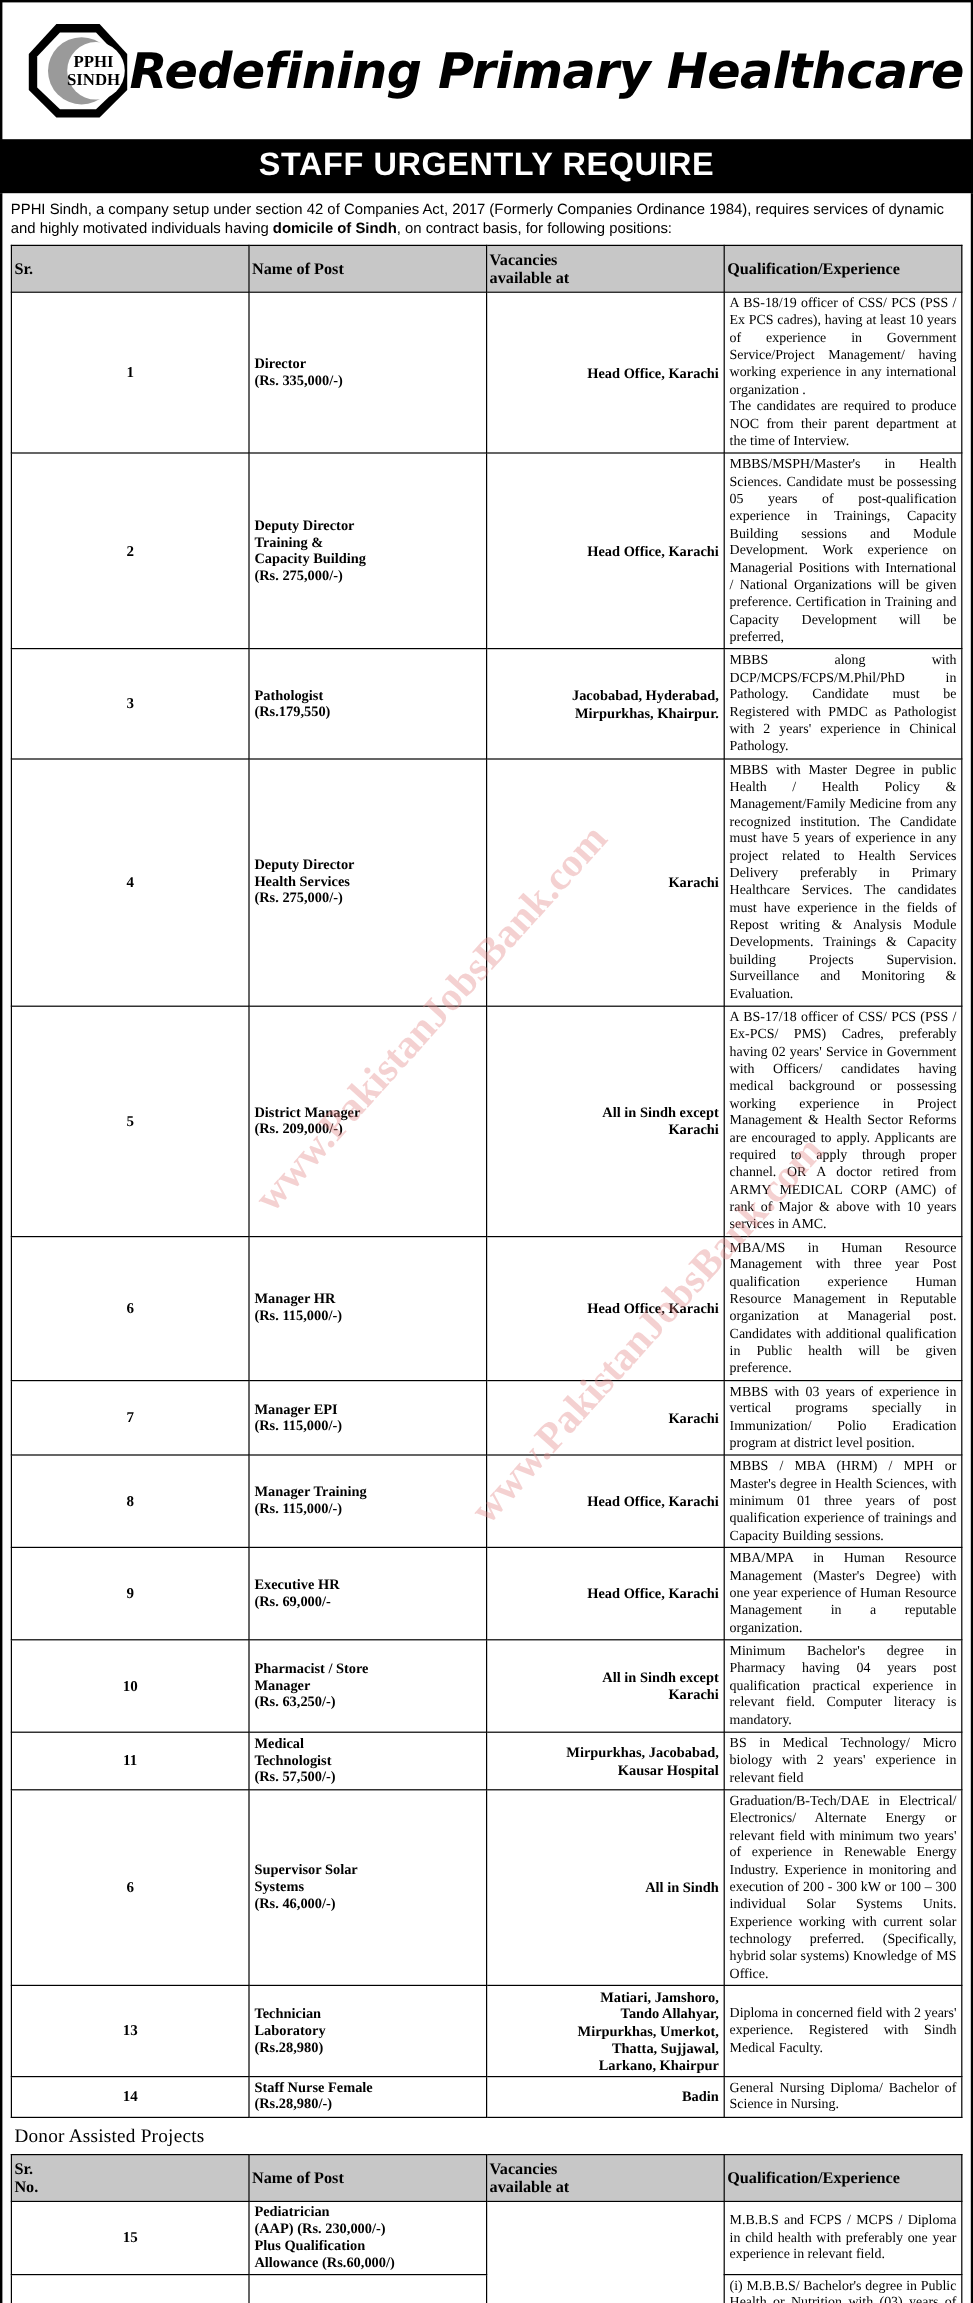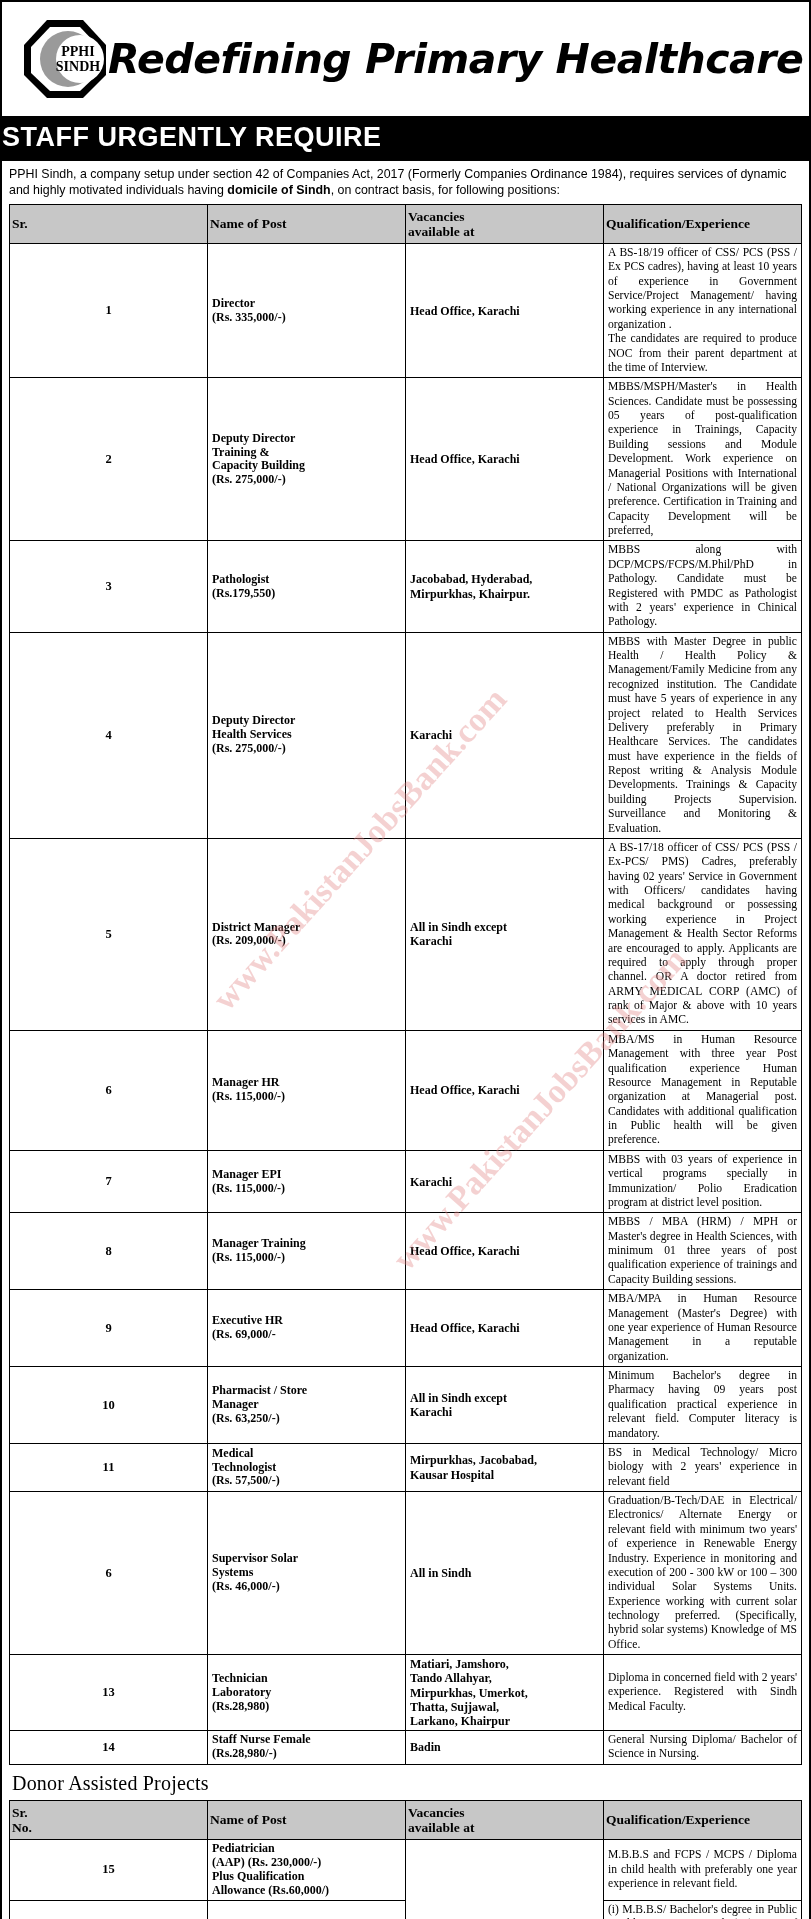--- a/index.html
+++ b/index.html
@@ -38,20 +38,21 @@
     letter-spacing:-0.5px;
     line-height:1;
     padding-right:6px;
     white-space:nowrap;
   }
 
   
   .staff-strip {
     background:#000;
     color:#fff;
+    text-align:center;
     font-family:"Liberation Sans", sans-serif;
     font-weight:700;
     font-size:27px;
     letter-spacing:0.5px;
     padding:6px 0 8px;
     border-left:2px solid #000;
     border-right:2px solid #000;
   }
 
   
@@ -95,37 +96,37 @@
     font-size:12.5px;
     width:30px;
   }
   td.post {
     font-weight:700;
     font-size:12px;
     line-height:1.16;
     width:118px;
   }
   td.loc {
-    text-align:left;
+    text-align:right;
     font-weight:700;
     font-size:12px;
     line-height:1.18;
     width:140px;
   }
   td.qual {
     font-size:11.6px;
     line-height:1.24;
     text-align:justify;
     margin-top:35px;
   }
 
   
   .donor-title {
     font-family:"Liberation Serif", serif;
-    font-size:20px;
+    font-size:16px;
     font-weight:400;
     margin:7px 0 5px 3px;
     letter-spacing:0.2px;
   }
 
   
   .watermark {
     position:absolute;
     color:rgba(226,135,135,0.38);
     font-family:"Liberation Serif", serif;
@@ -230,21 +231,21 @@
           <tr>
             <td class="sr">9</td>
             <td class="post">Executive HR<br>(Rs. 69,000/-</td>
             <td class="loc">Head Office, Karachi</td>
             <td class="qual">MBA/MPA in Human Resource Management (Master's Degree) with one year experience of Human Resource Management in a reputable organization.</td>
           </tr>
           <tr>
             <td class="sr">10</td>
             <td class="post">Pharmacist / Store<br>Manager<br>(Rs. 63,250/-)</td>
             <td class="loc">All in Sindh except<br>Karachi</td>
-            <td class="qual">Minimum Bachelor's degree in Pharmacy having 09 years post qualification practical experience in relevant field. Computer literacy is mandatory.</td>
+            <td class="qual">Minimum Bachelor's degree in Pharmacy having 04 years post qualification practical experience in relevant field. Computer literacy is mandatory.</td>
           </tr>
           <tr>
             <td class="sr">11</td>
             <td class="post">Medical<br>Technologist<br>(Rs. 57,500/-)</td>
             <td class="loc">Mirpurkhas, Jacobabad,<br>Kausar Hospital</td>
             <td class="qual">BS in Medical Technology/ Micro biology with 2 years' experience in relevant field</td>
           </tr>
           <tr>
             <td class="sr">6</td>
             <td class="post">Supervisor Solar<br>Systems<br>(Rs. 46,000/-)</td>

